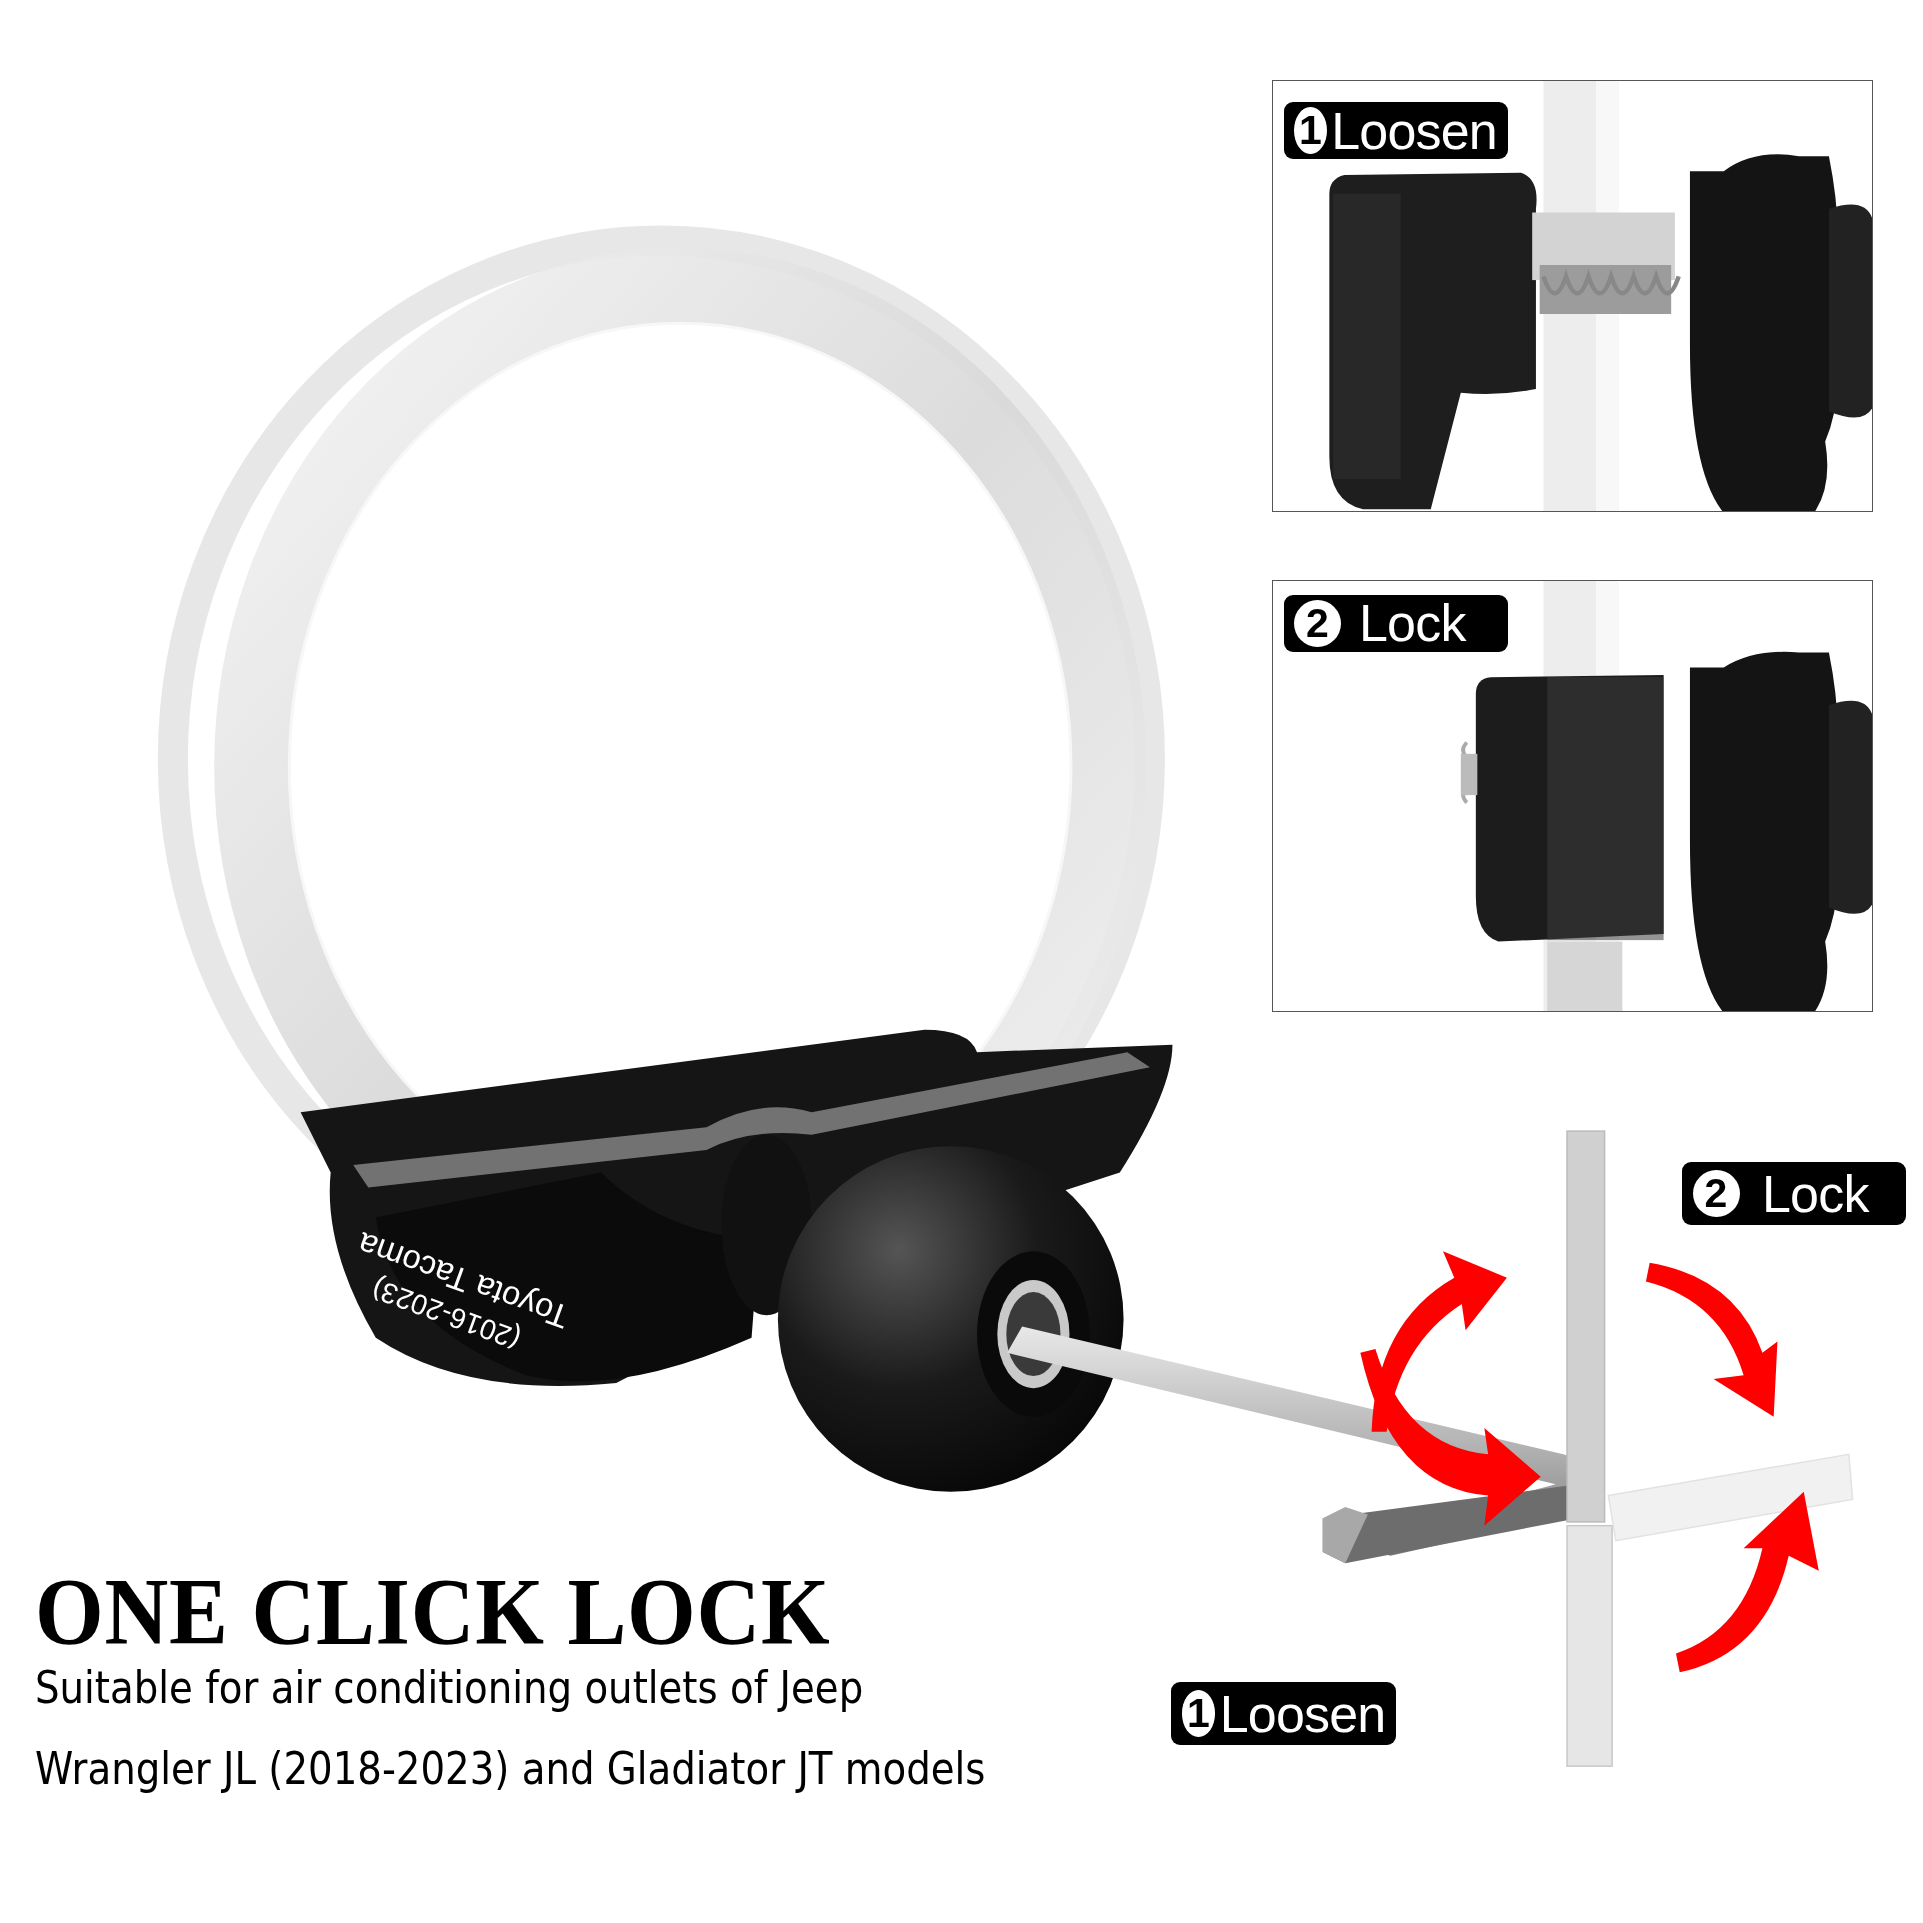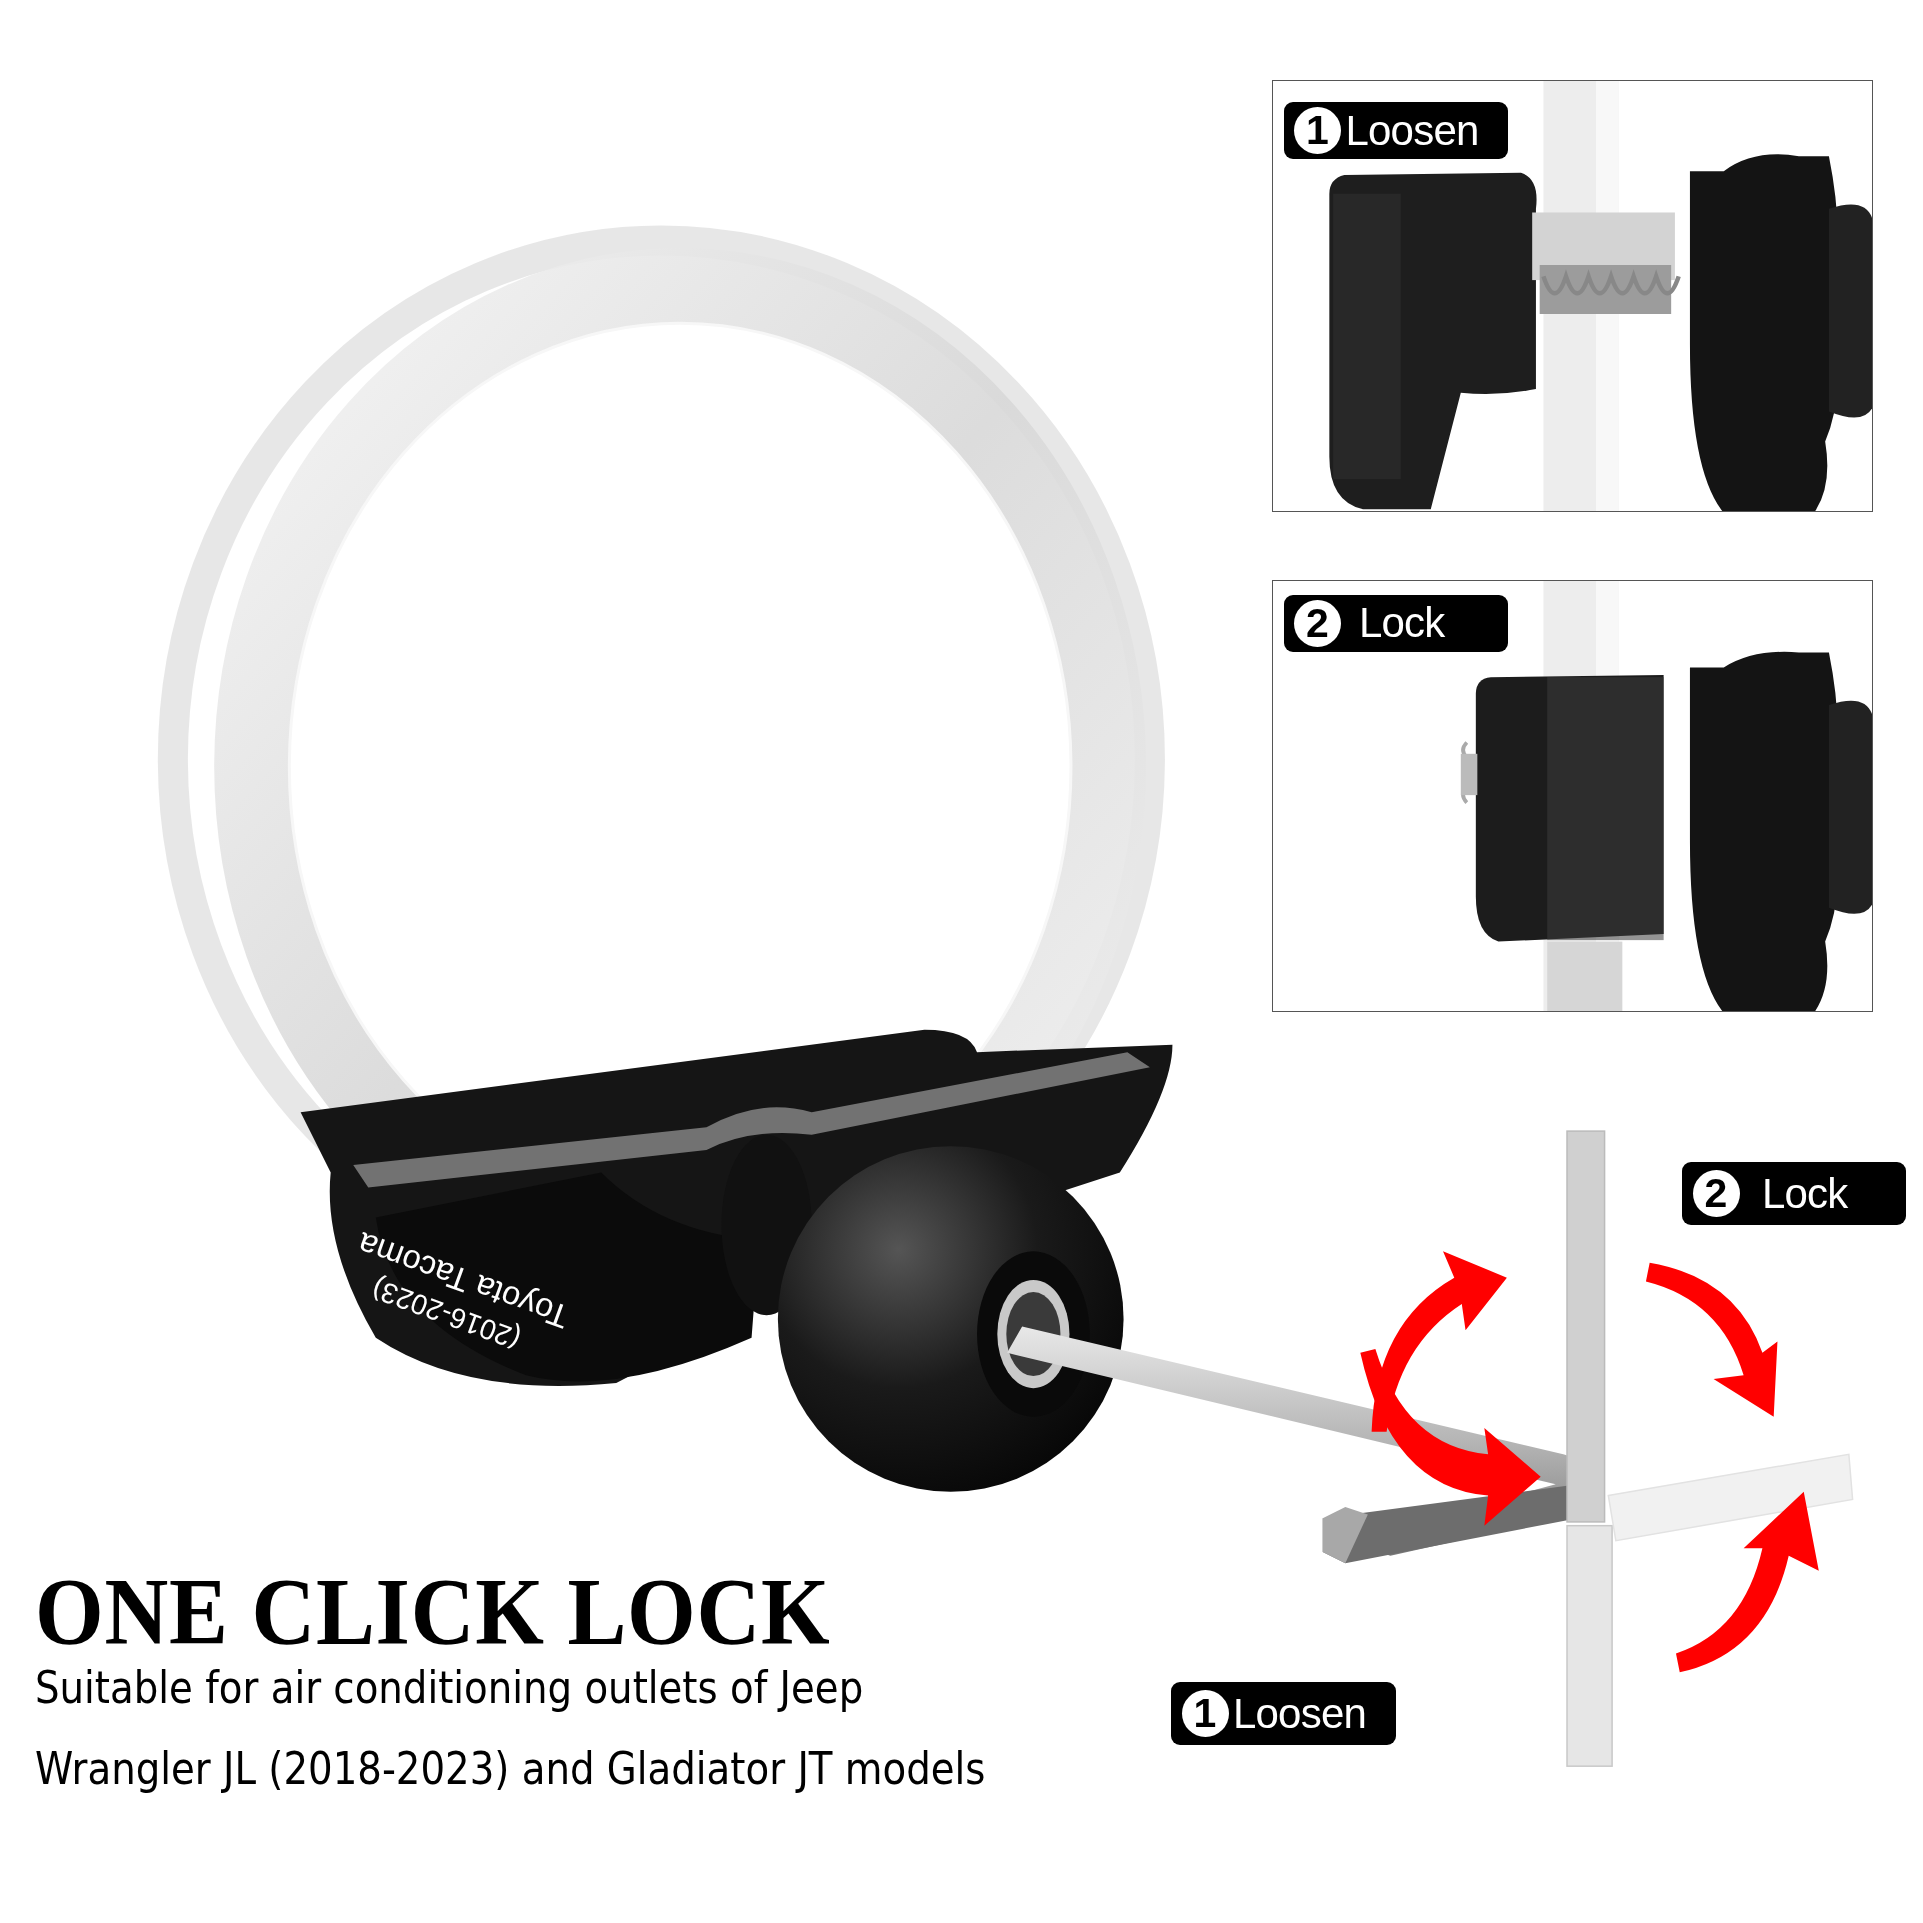--- a/index.html
+++ b/index.html
@@ -1,21 +1,21 @@
 <!DOCTYPE html>
 <html style="font-size:12px"><head>
 <meta charset="utf-8">
 <style>
   html, body { margin: 0; padding: 0; background: #ffffff; }
   body { width: 1924px; height: 1924px; position: relative; overflow: hidden; font-family: "Liberation Sans", sans-serif; }
   .abs { position: absolute; }
   .panel { position: absolute; border: 1.5px solid #555; background: #fff; overflow: hidden; box-sizing: border-box; }
   .badge { position: absolute; background: #000; color: #fff; border-radius: 9px; display: flex; align-items: center; box-sizing: border-box; padding: 0 10.5px; }
   .badge .num { width: 47px; height: 47px; border-radius: 50%; background: #fff; color: #000; font-weight: bold; font-size: 41px; display: flex; align-items: center; justify-content: center; line-height: 1; margin-right: 4.5px; font-family: "Liberation Sans", sans-serif; }
-  .badge .lbl { font-size: 42px; letter-spacing: -0.8px; font-family: "Liberation Sans", sans-serif; }
+  .badge .lbl { font-size: 52px; letter-spacing: -0.8px; font-family: "Liberation Sans", sans-serif; }
   .headline { left: 35px; top: 1556px; font-family: "Liberation Serif", serif; font-weight: bold; font-size: 96px; letter-spacing: 0.8px; color: #000; white-space: nowrap; transform: scaleX(0.92); transform-origin: left top; }
   .sub { left: 35px; font-family: "DejaVu Sans", sans-serif; font-size: 45px; color: #000; white-space: nowrap; transform: scaleX(0.86); transform-origin: left top; }
   svg { position: absolute; left: 0; top: 0; }
 </style>
 </head>
 <body>
 
 <svg width="1924" height="1924" viewBox="0 0 2560 2560">
   <defs>
     <linearGradient id="ringGrad" x1="0" y1="0" x2="1" y2="1">

